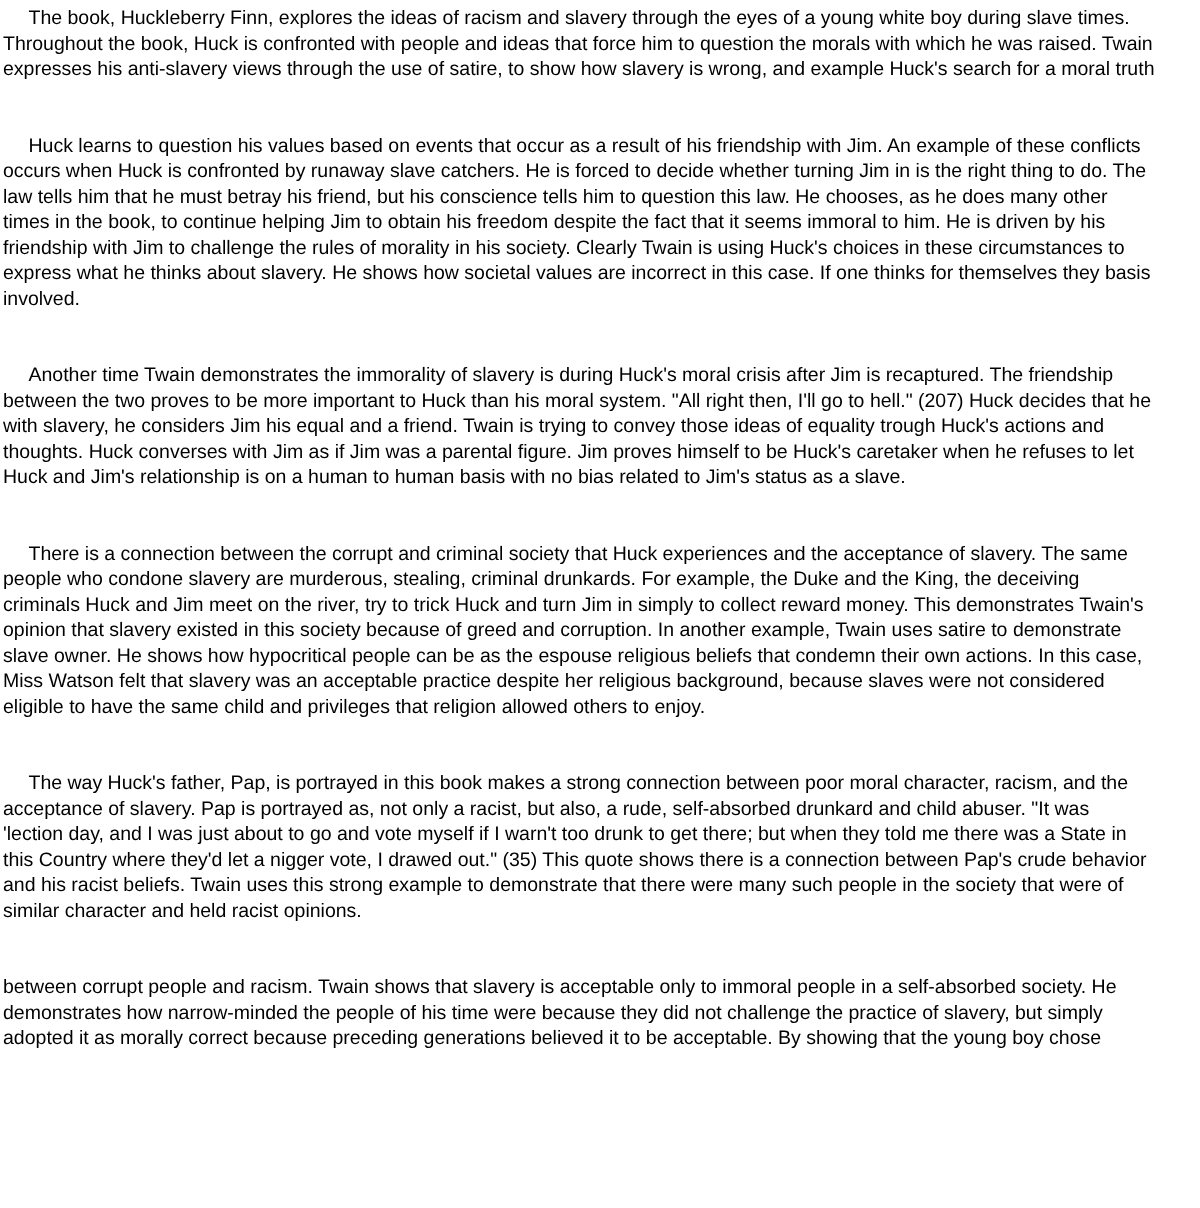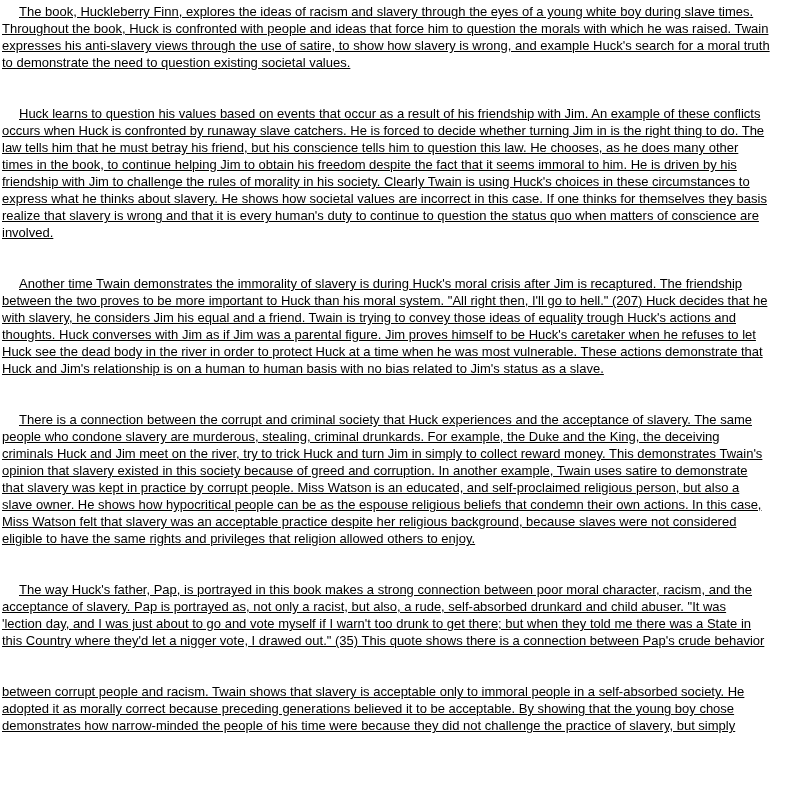--- a/index.html
+++ b/index.html
@@ -18,75 +18,72 @@
   .page {
     padding: 3px 3px 0 2px;
   }
   .para {
     margin: 0 0 34px 0;
   }
   .line {
     line-height: 17px;
     white-space: nowrap;
     text-align: left;
-    text-decoration: underline;
   }
   .line.first {
     text-indent: 17px;
   }
 </style>
 </head>
 <body>
 
 <div class="page">
 
   <div class="para">
     <div class="line first">The book, Huckleberry Finn, explores the ideas of racism and slavery through the eyes of a young white boy during slave times.</div>
     <div class="line">Throughout the book, Huck is confronted with people and ideas that force him to question the morals with which he was raised. Twain</div>
     <div class="line">expresses his anti-slavery views through the use of satire, to show how slavery is wrong, and example Huck's search for a moral truth</div>
-    <div class="line">to demonstrate the need to question existing societal values.</div>
   </div>
 
   <div class="para">
     <div class="line first">Huck learns to question his values based on events that occur as a result of his friendship with Jim. An example of these conflicts</div>
     <div class="line">occurs when Huck is confronted by runaway slave catchers. He is forced to decide whether turning Jim in is the right thing to do. The</div>
     <div class="line">law tells him that he must betray his friend, but his conscience tells him to question this law. He chooses, as he does many other</div>
     <div class="line">times in the book, to continue helping Jim to obtain his freedom despite the fact that it seems immoral to him. He is driven by his</div>
     <div class="line">friendship with Jim to challenge the rules of morality in his society. Clearly Twain is using Huck's choices in these circumstances to</div>
     <div class="line">express what he thinks about slavery. He shows how societal values are incorrect in this case. If one thinks for themselves they basis</div>
-    <div class="line">realize that slavery is wrong and that it is every human's duty to continue to question the status quo when matters of conscience are</div>
     <div class="line">involved.</div>
   </div>
 
   <div class="para">
     <div class="line first">Another time Twain demonstrates the immorality of slavery is during Huck's moral crisis after Jim is recaptured. The friendship</div>
     <div class="line">between the two proves to be more important to Huck than his moral system. "All right then, I'll go to hell." (207) Huck decides that he</div>
     <div class="line">with slavery, he considers Jim his equal and a friend. Twain is trying to convey those ideas of equality trough Huck's actions and</div>
     <div class="line">thoughts. Huck converses with Jim as if Jim was a parental figure. Jim proves himself to be Huck's caretaker when he refuses to let</div>
-    <div class="line">Huck see the dead body in the river in order to protect Huck at a time when he was most vulnerable. These actions demonstrate that</div>
     <div class="line">Huck and Jim's relationship is on a human to human basis with no bias related to Jim's status as a slave.</div>
   </div>
 
   <div class="para">
     <div class="line first">There is a connection between the corrupt and criminal society that Huck experiences and the acceptance of slavery. The same</div>
     <div class="line">people who condone slavery are murderous, stealing, criminal drunkards. For example, the Duke and the King, the deceiving</div>
     <div class="line">criminals Huck and Jim meet on the river, try to trick Huck and turn Jim in simply to collect reward money. This demonstrates Twain's</div>
     <div class="line">opinion that slavery existed in this society because of greed and corruption. In another example, Twain uses satire to demonstrate</div>
-    <div class="line">that slavery was kept in practice by corrupt people. Miss Watson is an educated, and self-proclaimed religious person, but also a</div>
     <div class="line">slave owner. He shows how hypocritical people can be as the espouse religious beliefs that condemn their own actions. In this case,</div>
     <div class="line">Miss Watson felt that slavery was an acceptable practice despite her religious background, because slaves were not considered</div>
-    <div class="line">eligible to have the same rights and privileges that religion allowed others to enjoy.</div>
+    <div class="line">eligible to have the same child and privileges that religion allowed others to enjoy.</div>
   </div>
 
   <div class="para">
     <div class="line first">The way Huck's father, Pap, is portrayed in this book makes a strong connection between poor moral character, racism, and the</div>
     <div class="line">acceptance of slavery. Pap is portrayed as, not only a racist, but also, a rude, self-absorbed drunkard and child abuser. "It was</div>
     <div class="line">'lection day, and I was just about to go and vote myself if I warn't too drunk to get there; but when they told me there was a State in</div>
     <div class="line">this Country where they'd let a nigger vote, I drawed out." (35) This quote shows there is a connection between Pap's crude behavior</div>
+    <div class="line">and his racist beliefs. Twain uses this strong example to demonstrate that there were many such people in the society that were of</div>
+    <div class="line">similar character and held racist opinions.</div>
   </div>
 
   <div class="para">
     <div class="line">between corrupt people and racism. Twain shows that slavery is acceptable only to immoral people in a self-absorbed society. He</div>
+    <div class="line">demonstrates how narrow-minded the people of his time were because they did not challenge the practice of slavery, but simply</div>
     <div class="line">adopted it as morally correct because preceding generations believed it to be acceptable. By showing that the young boy chose</div>
-    <div class="line">demonstrates how narrow-minded the people of his time were because they did not challenge the practice of slavery, but simply</div>
   </div>
 
 </div>
 
 </body></html>

